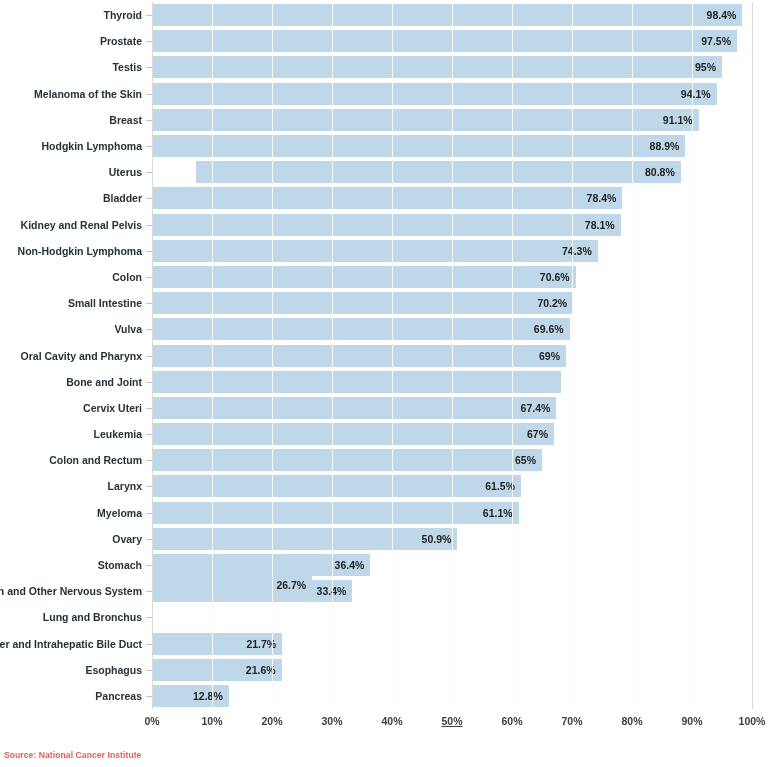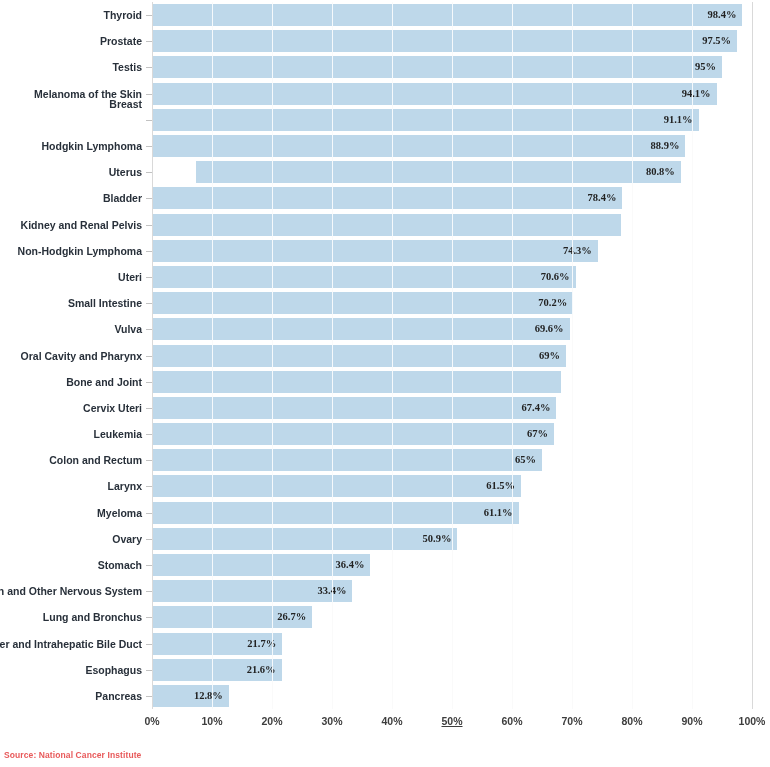--- a/index.html
+++ b/index.html
@@ -59,21 +59,20 @@
   .bars {
     position: absolute;
     inset: 0;
   }
 
   .bar-row {
     position: absolute;
     left: 0;
     right: 0;
     height: 22px;
-    font-family: Liberation Serif, serif;
   }
   .bar {
     position: absolute;
     left: 0;
     top: 0;
     height: 22px;
     background: #bed8ea;
   }
   .bar-value {
     position: absolute;
@@ -171,33 +170,33 @@
 
     <div class="cat-labels">
         <div class="cat-label" style="top: 2px;">Thyroid</div>
         <div class="cat-tick" style="top: 13px;"></div>
         <div class="cat-label" style="top: 28px;">Prostate</div>
         <div class="cat-tick" style="top: 39px;"></div>
         <div class="cat-label" style="top: 54px;">Testis</div>
         <div class="cat-tick" style="top: 65px;"></div>
         <div class="cat-label" style="top: 81px;">Melanoma of the Skin</div>
         <div class="cat-tick" style="top: 92px;"></div>
-        <div class="cat-label" style="top: 91px;">Breast</div>
+        <div class="cat-label" style="top: 107px;">Breast</div>
         <div class="cat-tick" style="top: 118px;"></div>
         <div class="cat-label" style="top: 133px;">Hodgkin Lymphoma</div>
         <div class="cat-tick" style="top: 144px;"></div>
         <div class="cat-label" style="top: 159px;">Uterus</div>
         <div class="cat-tick" style="top: 170px;"></div>
         <div class="cat-label" style="top: 185px;">Bladder</div>
         <div class="cat-tick" style="top: 196px;"></div>
         <div class="cat-label" style="top: 212px; text-align: right;">Kidney and Renal Pelvis</div>
         <div class="cat-tick" style="top: 223px;"></div>
         <div class="cat-label" style="top: 238px;">Non-Hodgkin Lymphoma</div>
         <div class="cat-tick" style="top: 249px;"></div>
-        <div class="cat-label" style="top: 264px;">Uteri</div>
+        <div class="cat-label" style="top: 264px;">Colon</div>
         <div class="cat-tick" style="top: 275px;"></div>
         <div class="cat-label" style="top: 290px;">Small Intestine</div>
         <div class="cat-tick" style="top: 301px;"></div>
         <div class="cat-label" style="top: 316px;">Vulva</div>
         <div class="cat-tick" style="top: 327px;"></div>
         <div class="cat-label" style="top: 343px;">Oral Cavity and Pharynx</div>
         <div class="cat-tick" style="top: 354px;"></div>
         <div class="cat-label" style="top: 369px;">Bone and Joint</div>
         <div class="cat-tick" style="top: 380px;"></div>
         <div class="cat-label" style="top: 395px;">Cervix Uteri</div>
@@ -268,20 +267,21 @@
           <div class="bar-row" style="top: 159px; margin-left: 44px;">
             <div class="bar" style="width: 484.8px;"></div>
             <div class="bar-value" style="left: 0px; width: 484.8px;">80.8%</div>
           </div>
           <div class="bar-row" style="top: 185px;">
             <div class="bar" style="width: 470.4px;"></div>
             <div class="bar-value" style="left: 0px; width: 470.4px;">78.4%</div>
           </div>
           <div class="bar-row" style="top: 212px;">
             <div class="bar" style="width: 468.6px;"></div>
+            <div class="bar-value" style="left: 0px; width: 468.6px;">78.1%</div>
           </div>
           <div class="bar-row" style="top: 238px;">
             <div class="bar" style="width: 445.8px;"></div>
             <div class="bar-value" style="left: 0px; width: 445.8px;">74.3%</div>
           </div>
           <div class="bar-row" style="top: 264px;">
             <div class="bar" style="width: 423.6px;"></div>
             <div class="bar-value" style="left: 0px; width: 423.6px;">70.6%</div>
           </div>
           <div class="bar-row" style="top: 290px;">
@@ -324,21 +324,21 @@
             <div class="bar-value" style="left: 0px; width: 305.4px;">50.9%</div>
           </div>
           <div class="bar-row" style="top: 552px;">
             <div class="bar" style="width: 218.4px;"></div>
             <div class="bar-value" style="left: 0px; width: 218.4px;">36.4%</div>
           </div>
           <div class="bar-row" style="top: 578px;">
             <div class="bar" style="width: 200.4px;"></div>
             <div class="bar-value" style="left: 0px; width: 200.4px;">33.4%</div>
           </div>
-          <div class="bar-row" style="top: 604px; padding-left: 32px;">
+          <div class="bar-row" style="top: 572px; padding-left: 32px;">
             <div class="bar" style="width: 160.2px;"></div>
             <div class="bar-value" style="left: 0px; width: 160.2px;">26.7%</div>
           </div>
           <div class="bar-row" style="top: 631px;">
             <div class="bar" style="width: 130.2px;"></div>
             <div class="bar-value" style="left: 0px; width: 130.2px;">21.7%</div>
           </div>
           <div class="bar-row" style="top: 657px;">
             <div class="bar" style="width: 129.6px;"></div>
             <div class="bar-value" style="left: 0px; width: 129.6px;">21.6%</div>

